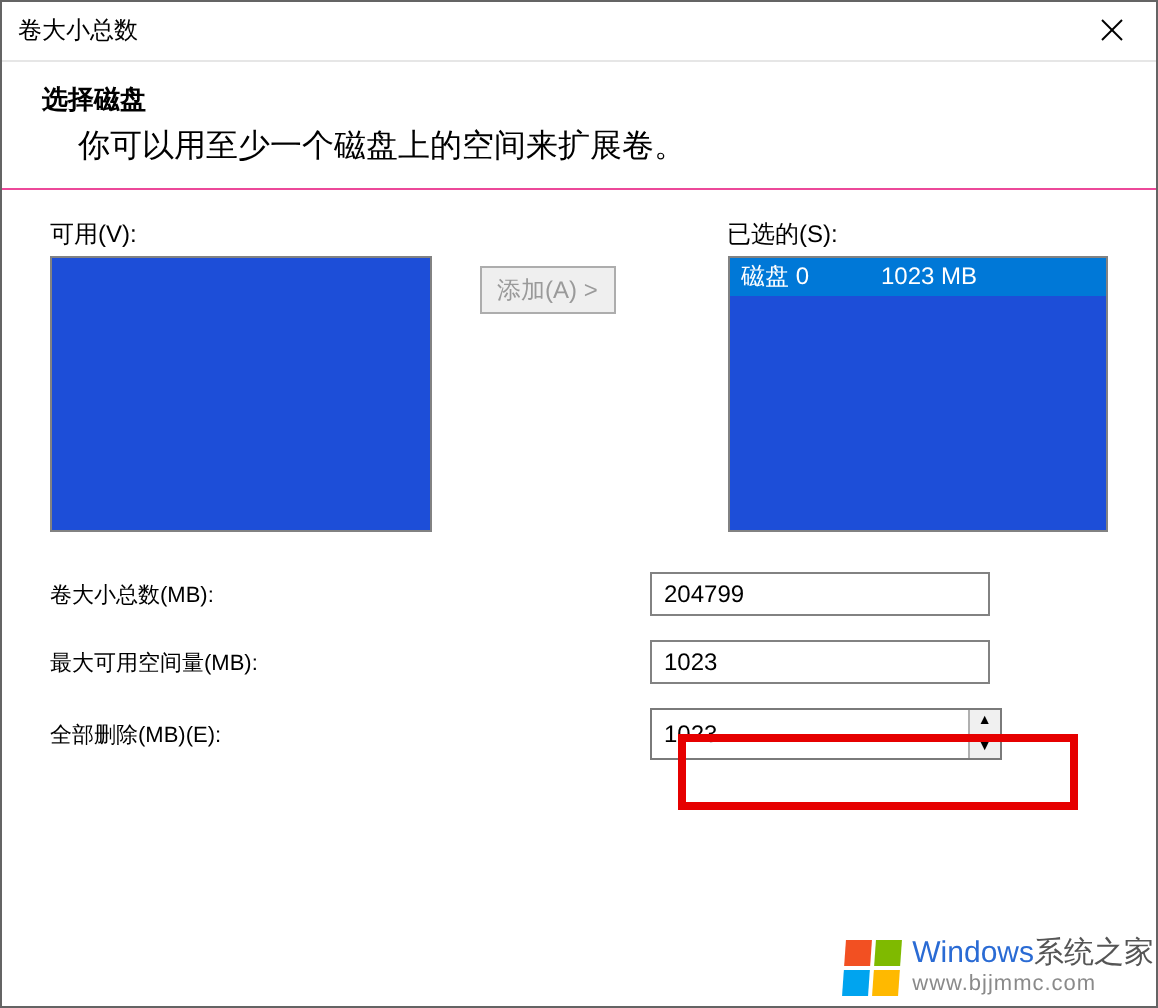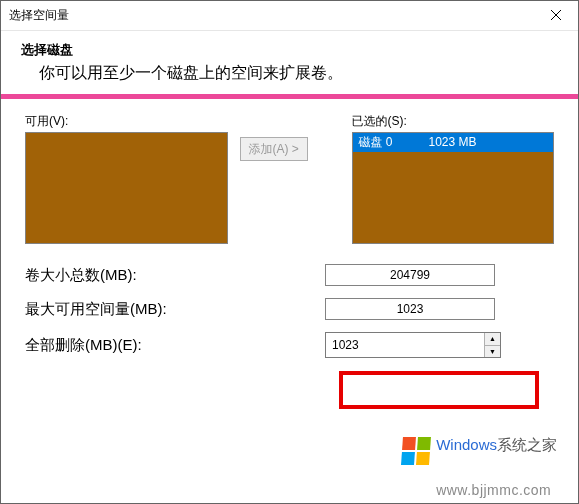--- a/index.html
+++ b/index.html
@@ -35,21 +35,21 @@
     width: 45px;
     height: 30px;
     display: flex;
     align-items: center;
     justify-content: center;
     font-size: 14px;
     cursor: default;
   }
   .header-area {
     padding: 10px 20px 10px 20px;
-    border-bottom: 5px solid #ec4899;
+    border-bottom: 1px solid #ec4899;
   }
   .header-area .heading {
     font-weight: bold;
     font-size: 13px;
     margin-bottom: 4px;
   }
   .header-area .subtext {
     padding-left: 18px;
     font-size: 16px;
   }
@@ -58,40 +58,40 @@
     flex: 1;
     position: relative;
   }
   .instruction {
     font-size: 12px;
     line-height: 1.6;
     margin-bottom: 20px;
   }
   .columns {
     display: flex;
-    gap: 12px;
+    gap: 24px;
     margin-bottom: 20px;
   }
   .col-left, .col-right { flex: 1; }
   .col-mid {
     width: 100px;
     display: flex;
     flex-direction: row;
     gap: 12px;
     padding-top: 24px;
   }
   .col-label {
     font-size: 12px;
     margin-bottom: 2px;
     display: block;
   }
   .listbox {
     border: 1px solid #828282;
-    background: #a16207;
-    height: 112px;
+    background: #1d4ed8;
+    height: 138px;
     width: 100%;
     overflow: auto;
     font-size: 12px;
   }
   .listbox .item {
     padding: 1px 6px;
     white-space: nowrap;
   }
   .listbox .item.selected {
     background: #0078d7;
@@ -120,31 +120,30 @@
     flex-direction: column;
     gap: 12px;
     margin-top: 4px;
   }
   .field-row {
     display: flex;
     align-items: center;
   }
   .field-row label {
     width: 300px;
-    font-size: 15px;
+    font-size: 11px;
   }
   .readonly-input {
     border: 1px solid #828282;
     height: 22px;
     width: 170px;
-    padding: 1px 16px;
+    padding: 1px 6px;
     font-size: 12px;
     background: #fff;
     line-height: 18px;
-    text-align: center;
   }
   .spin-wrap {
     display: flex;
     width: 176px;
     height: 26px;
     border: 1px solid #7a7a7a;
     background: #fff;
   }
   .spin-wrap input {
     border: none;
@@ -181,47 +180,48 @@
     height: 46px;
     border-top: 1px solid #dcdcdc;
     display:flex;
     align-items:center;
     justify-content:center;
     gap:8px;
   }
   .footer .btn { width: 90px; }
   .watermark {
     position: absolute;
-    right: 22px;
+    right: 2px;
     bottom: 6px;
     display: flex;
+    align-items: center;
     gap: 6px;
     pointer-events: none;
   }
   .winlogo {
     width: 28px; height: 28px;
     display:grid;
     grid-template-columns:1fr 1fr;
     grid-template-rows:1fr 1fr;
     gap:2px;
     transform: skewX(-4deg);
   }
   .winlogo div { width:100%; height:100%; }
   .watermark .txt { display:flex; flex-direction:column; line-height:1.1; }
   .watermark .line1 { color:#2a6bd4; font-size:15px; font-weight:500; }
   .watermark .line1 .zh { color:#555; }
-  .watermark .line2 { color:#8a8a8a; font-size:14px; letter-spacing:0.5px;margin-top:29px; }
+  .watermark .line2 { color:#8a8a8a; font-size:11px; letter-spacing:0.5px; }
 </style>
 </head>
 <body>
 
 <div class="window">
 
   <div class="titlebar">
-    <span class="title">选择空间量</span>
+    <span class="title">卷大小总数</span>
     <div class="close-btn">
       <span>
         <svg width="12" height="12" viewBox="0 0 12 12">
             <line x1="1" y1="1" x2="11" y2="11" stroke="#000" stroke-width="1"></line>
             <line x1="11" y1="1" x2="1" y2="11" stroke="#000" stroke-width="1"></line>
           </svg>
       </span>
     </div>
   </div>
 

